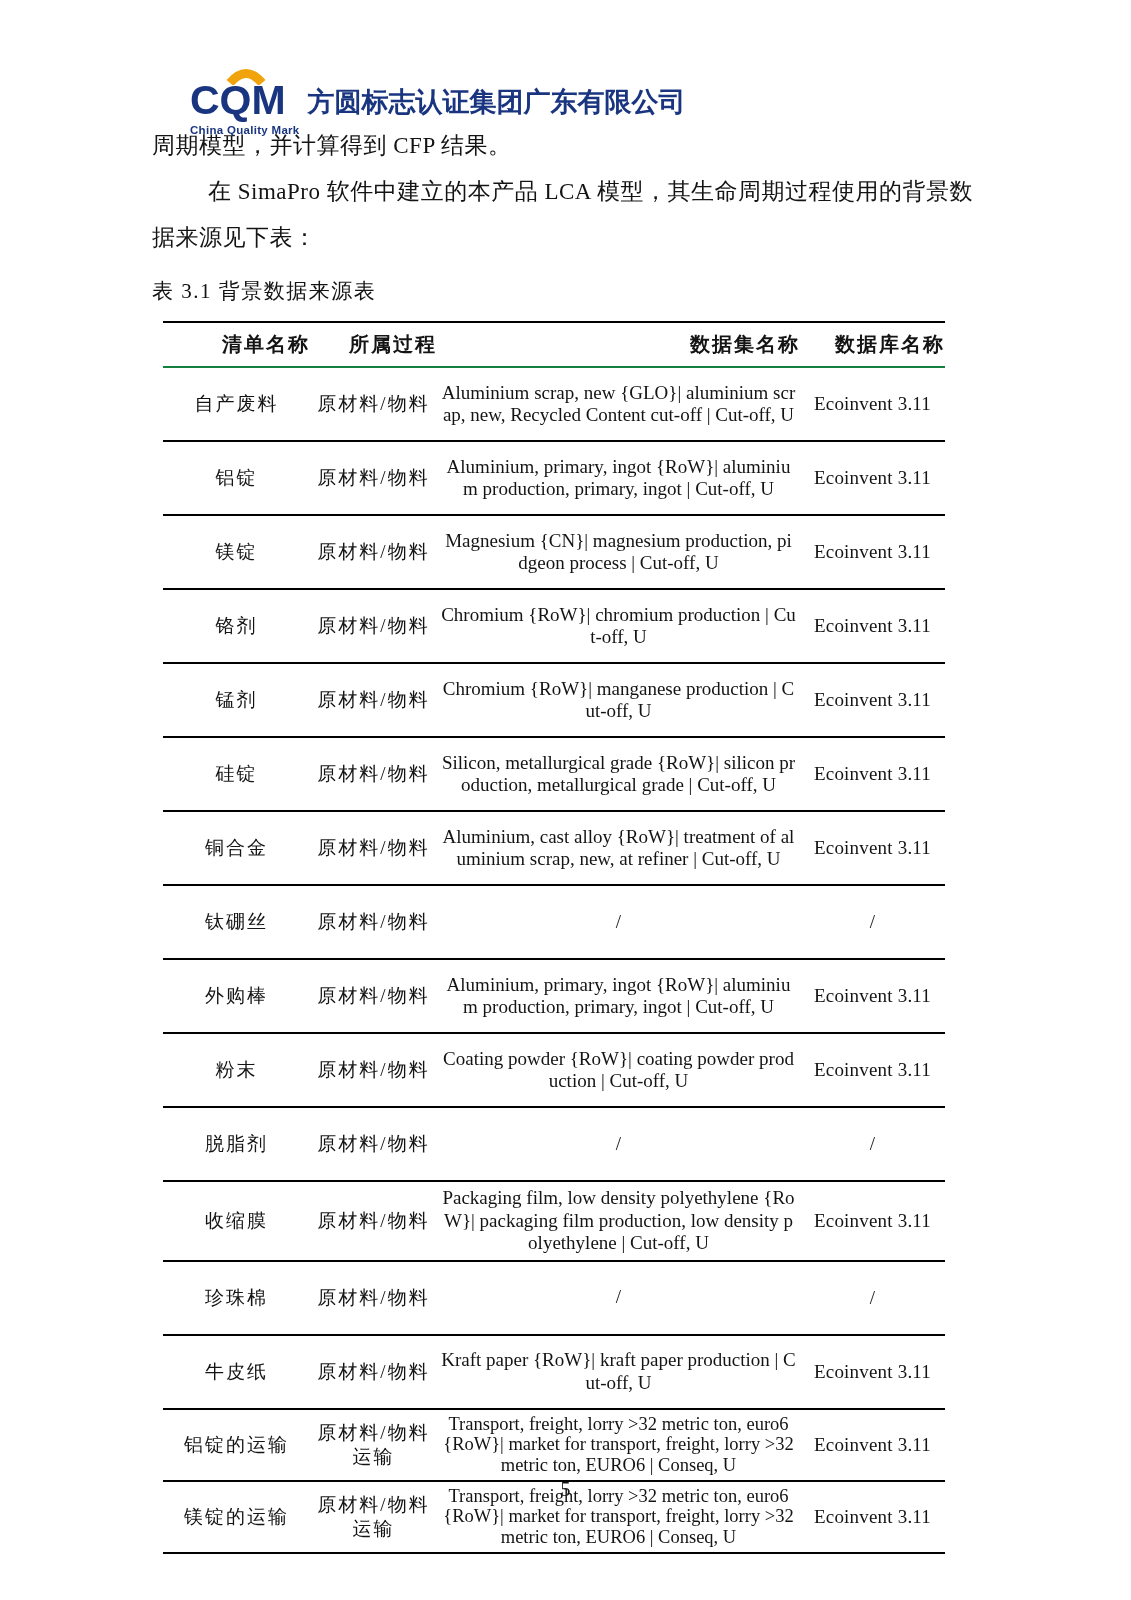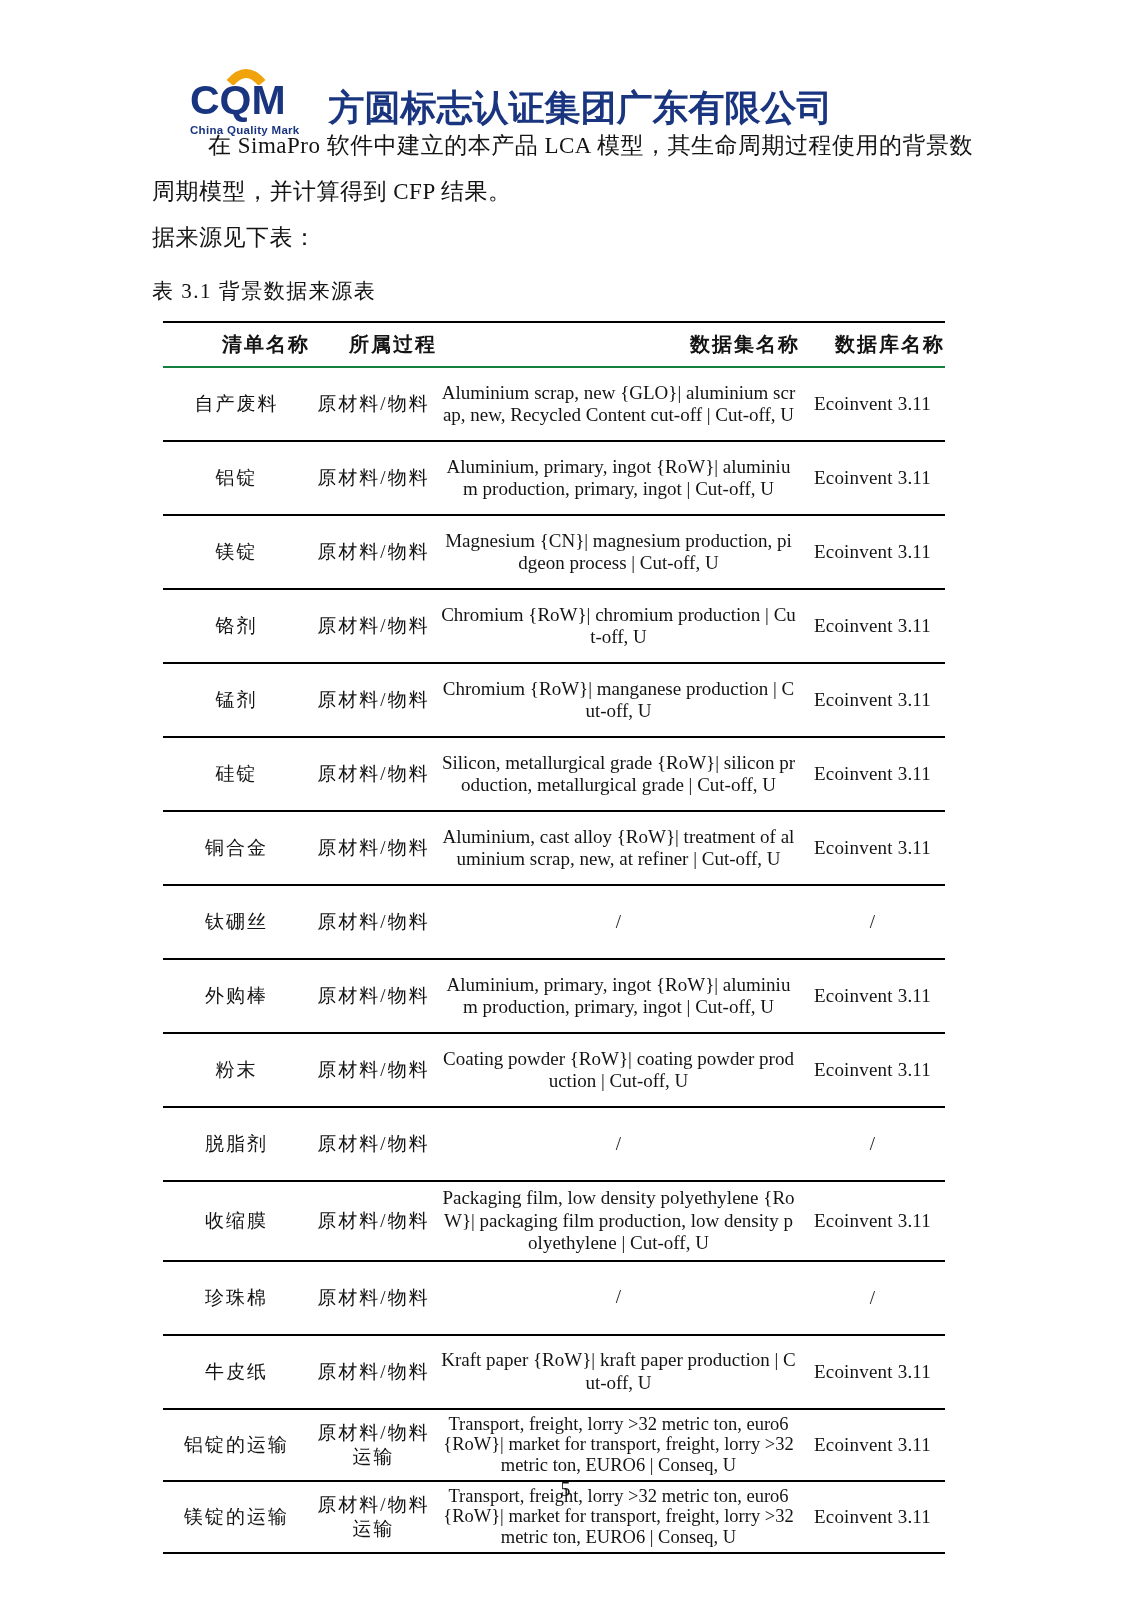--- a/index.html
+++ b/index.html
@@ -46,24 +46,24 @@
     font-family: "Liberation Sans", sans-serif;
     font-size: 11.5px;
     font-weight: 700;
     color: #1a3580;
     margin-top: 3px;
     letter-spacing: 0.3px;
     white-space: nowrap;
   }
   .company {
     font-family: Liberation Mono, monospace;
-    font-size: 36px;
+    font-size: 27px;
     font-weight: 700;
     color: #1a3580;
-    margin-left: 29px;
+    margin-left: 8px;
     margin-top: 16px;
     white-space: nowrap;
   }
 
   
   .content {
     position: absolute;
     left: 152px;
     top: 134px;
     width: 813px;
@@ -146,22 +146,22 @@
         </svg>
       </span>
       <span class="cqm-text">CQM</span>
     </div>
     <div class="tagline">China Quality Mark</div>
   </div>
   <div class="company">方圆标志认证集团广东有限公司</div>
 </div>
 
 <div class="content">
+  <div class="para-line">周期模型，并计算得到 CFP 结果。</div>
   <div class="para-line indent">在 SimaPro 软件中建立的本产品 LCA 模型，其生命周期过程使用的背景数</div>
-  <div class="para-line">周期模型，并计算得到 CFP 结果。</div>
   <div class="para-line">据来源见下表：</div>
 
   <div class="table-title">表 3.1 背景数据来源表</div>
 
   <table class="data-table">
     <colgroup>
       <col style="width:147px">
       <col style="width:127px">
       <col style="width:363px">
       <col style="width:145px">

